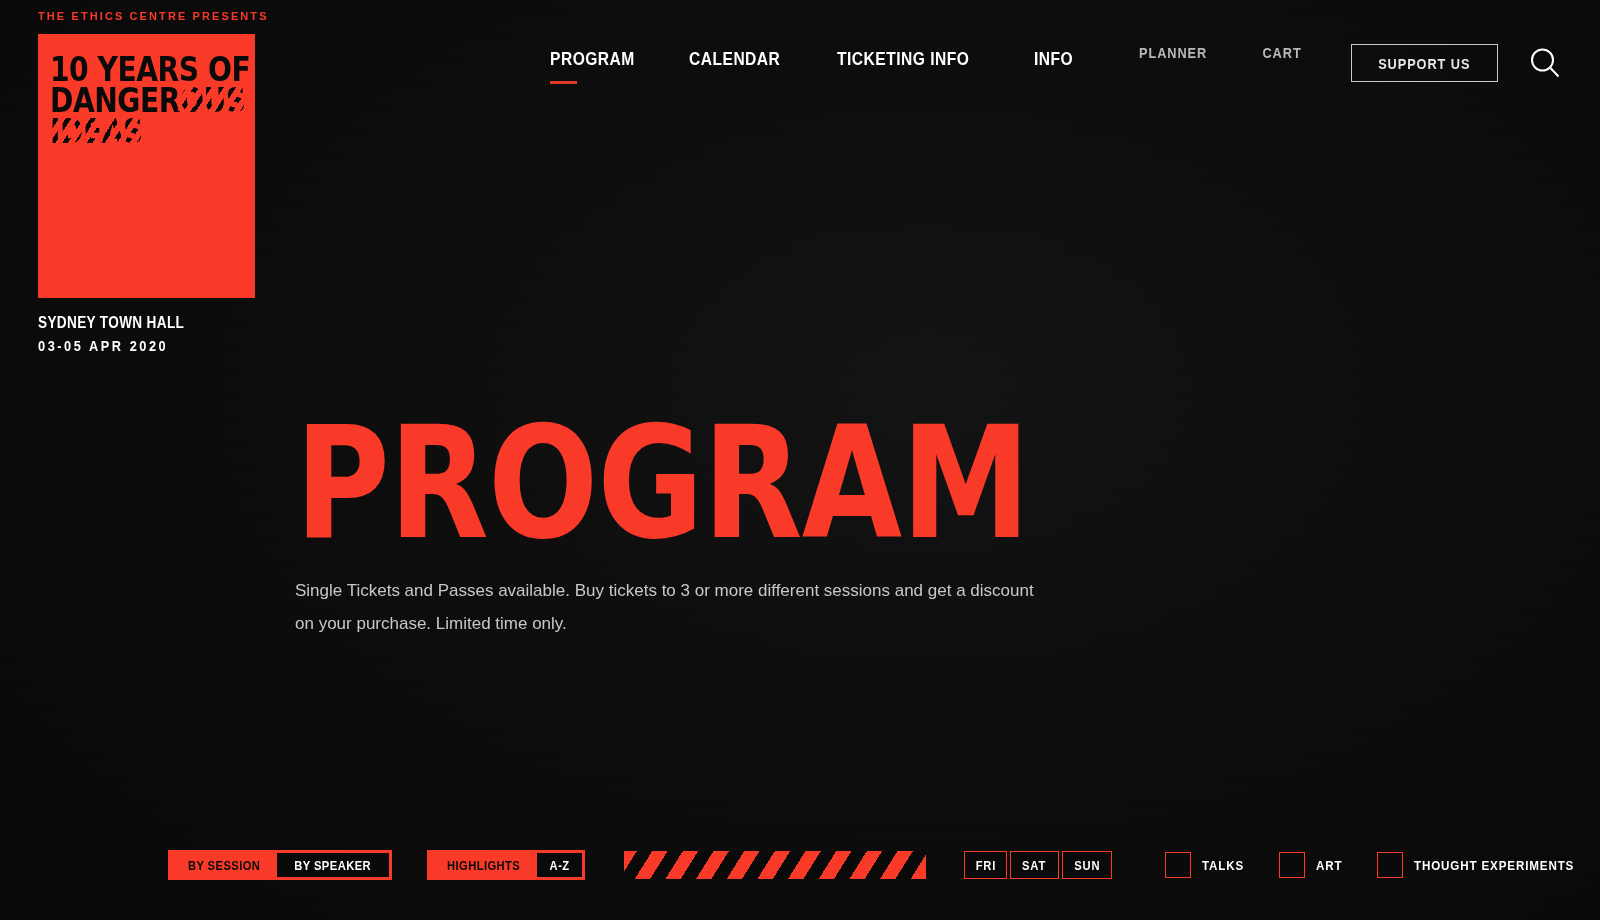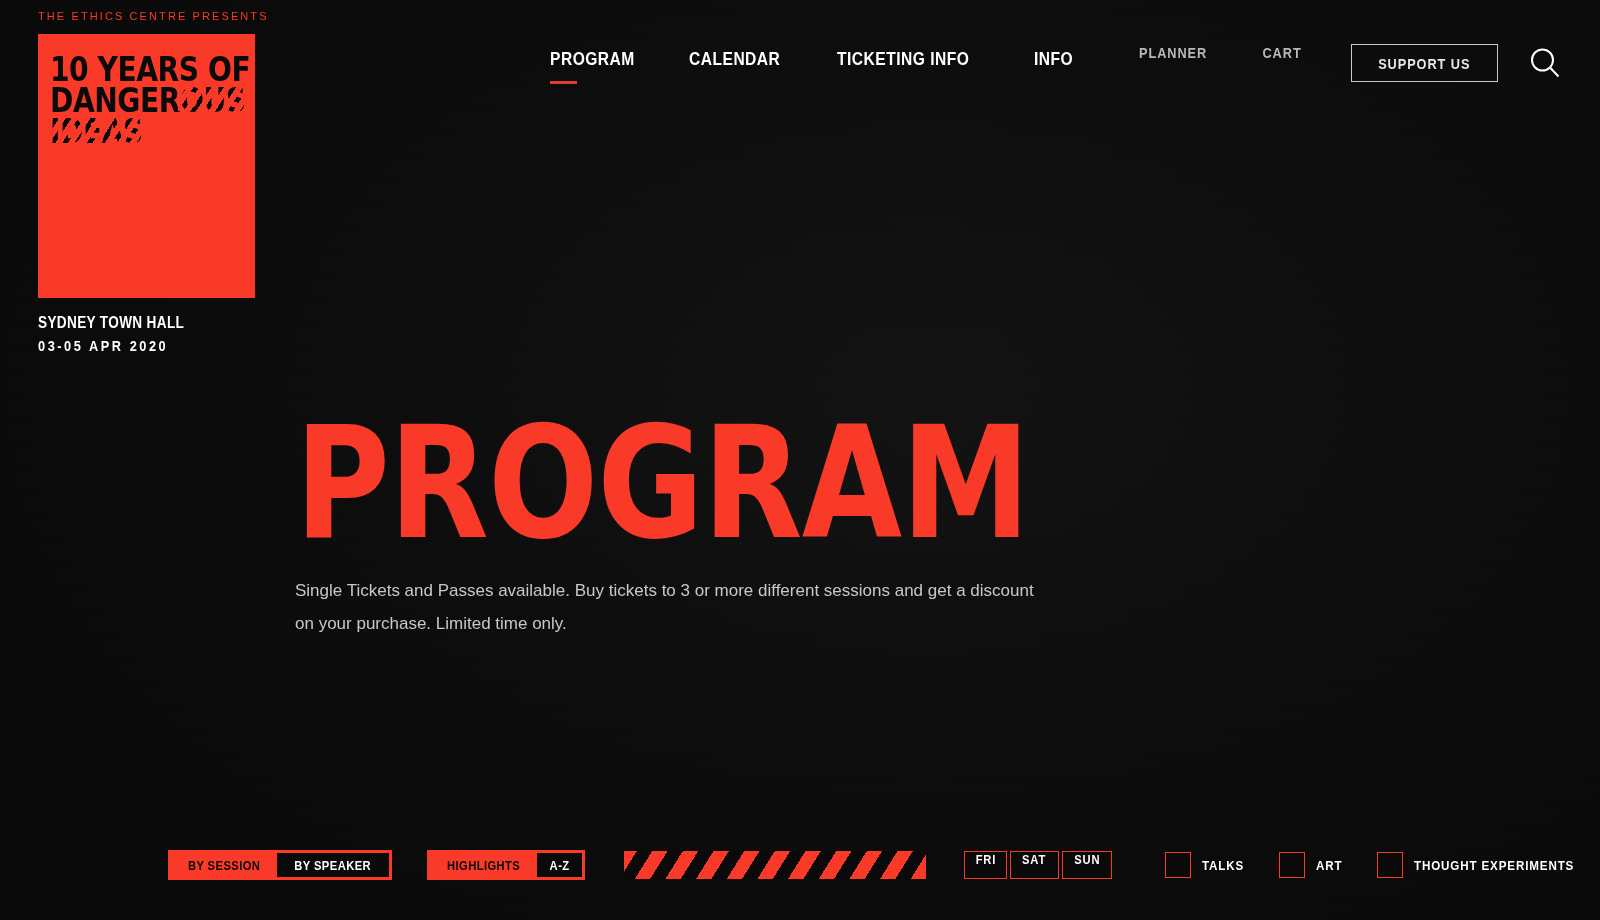--- a/index.html
+++ b/index.html
@@ -27,21 +27,21 @@
       repeating-linear-gradient(0deg, rgba(255,255,255,.012) 0 1px, rgba(0,0,0,0) 1px 3px),
       repeating-linear-gradient(90deg, rgba(255,255,255,.010) 0 1px, rgba(0,0,0,0) 1px 4px);
   }
 
   
   .logo-block { position:absolute; left:38px; top:10px; width:260px; z-index:5; }
 
   .presents {
     color:#F93A28;
     font-size:11px;
-    font-weight:400;
+    font-weight:700;
     letter-spacing:2.1px;
     white-space:nowrap;
     font-family:"Liberation Sans", sans-serif;
   }
 
   .logo-square {
     position:relative;
     margin-top:12px;
     width:217px; height:264px;
     background:#F93A28;
@@ -269,20 +269,21 @@
       #0a0a0a 13px, #0a0a0a 26px);
   }
 
   .day-group { display:flex; gap:3px; }
   .day-box {
     border:1.5px solid #F93A28;
     background:#0a0a0a;
     height:28px;
     min-width:42px;
     display:flex;
+    align-items:center;
     justify-content:center;
     padding:0 9px;
     cursor:pointer;
   }
   .day-box span {
     color:#ffffff;
     font-size:13px;
     font-weight:700;
     letter-spacing:1px;
     font-family:"Liberation Sans Narrow","Liberation Sans", sans-serif;

